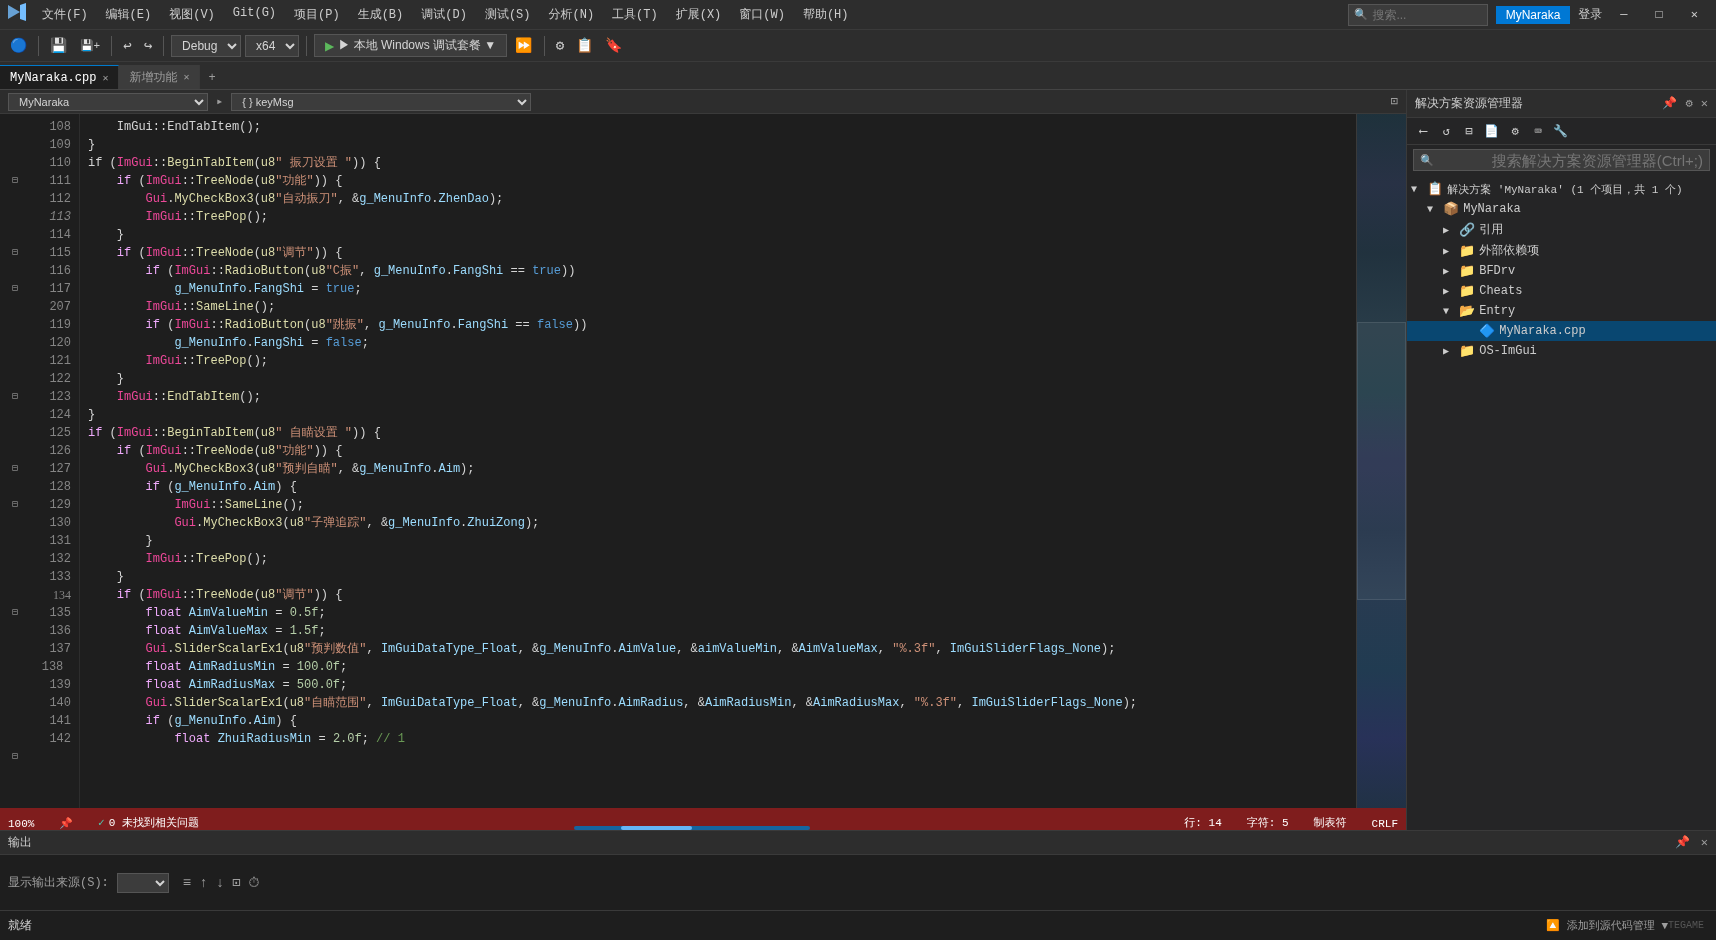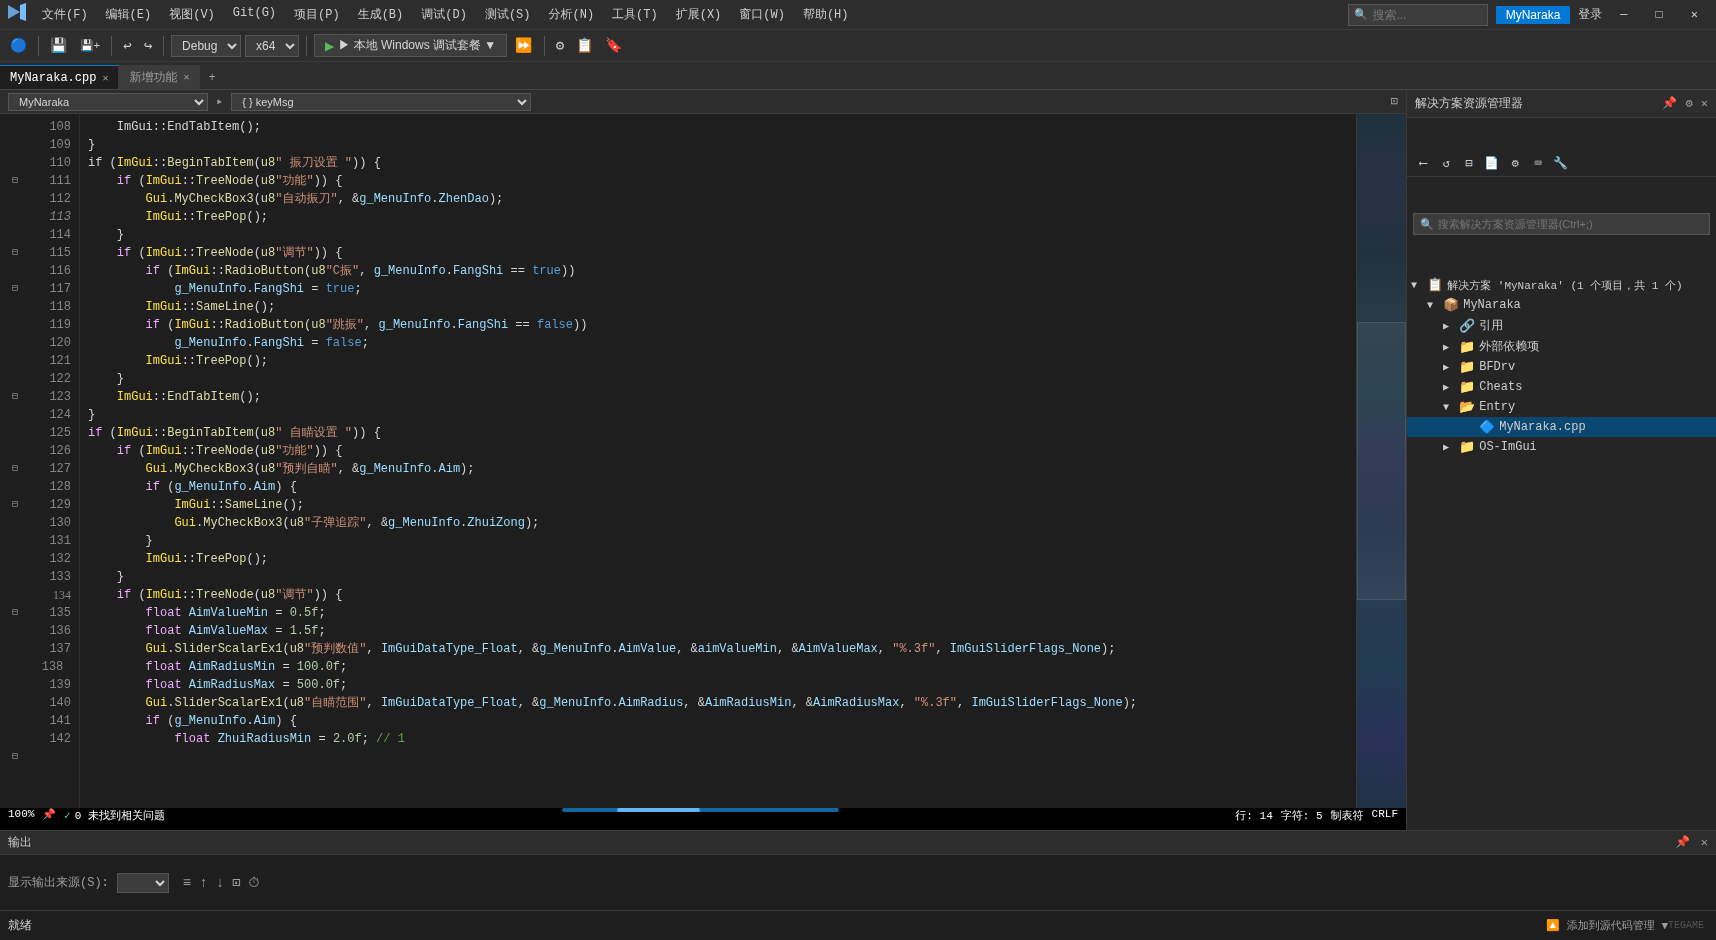--- a/index.html
+++ b/index.html
@@ -193,21 +193,21 @@
       overflow: visible;
     }
 
     
     .kw { color: #f0abfc; font-family: Liberation Mono, monospace; }
     .fn { color: #dcdcaa; }
     .str { color: #ce9178; }
     .num { color: #b5cea8; }
     .cmt { color: #6a9955; }
     .var { color: #9cdcfe; }
-    .cls { color: #fde047; }
+    .cls { color: #ec4899; }
     .op { color: #d4d4d4; }
     .bool { color: #569cd6; }
 
     
     #minimap {
       width: 50px;
       background: #252526;
       flex-shrink: 0;
       border-left: 1px solid #3a3a3a;
       overflow: hidden;
@@ -224,21 +224,20 @@
     }
 
     
     #right-panel {
       width: 310px;
       background: #252526;
       display: flex;
       flex-direction: column;
       flex-shrink: 0;
       border-left: 1px solid #3a3a3a;
-      gap: 32px;
     }
     #solution-explorer-header {
       height: 28px;
       background: #2d2d2d;
       display: flex;
       align-items: center;
       padding: 0 8px;
       font-size: 12px;
       color: #cccccc;
       border-bottom: 1px solid #3a3a3a;
@@ -503,21 +502,21 @@
             <div style="height:18px; line-height:18px;">108</div>
             <div style="height:18px; line-height:18px;">109</div>
             <div style="height:18px; line-height:18px;">110</div>
             <div style="height:18px; line-height:18px;">111</div>
             <div style="height:18px; line-height:18px;">112</div>
             <div style="height:18px; line-height:18px;font-style:italic;">113</div>
             <div style="height:18px; line-height:18px;">114</div>
             <div style="height:18px; line-height:18px;">115</div>
             <div style="height:18px; line-height:18px;">116</div>
             <div style="height:18px; line-height:18px;">117</div>
-            <div style="height:18px; line-height:18px;">118</div>
+            <div style="height:18px; line-height:18px;">207</div>
             <div style="height:18px; line-height:18px;">119</div>
             <div style="height:18px; line-height:18px;">120</div>
             <div style="height:18px; line-height:18px;">121</div>
             <div style="height:18px; line-height:18px;">122</div>
             <div style="height:18px; line-height:18px;">123</div>
             <div style="height:18px; line-height:18px;">124</div>
             <div style="height:18px; line-height:18px;">125</div>
             <div style="height:18px; line-height:18px;">126</div>
             <div style="height:18px; line-height:18px;">127</div>
             <div style="height:18px; line-height:18px;">128</div>
@@ -538,21 +537,21 @@
           </div>
 
         <div id="code-content"><div style="height:18px; line-height:18px;">    ImGui::EndTabItem();</div><div style="height:18px; line-height:18px;">}</div><div style="height:18px; line-height:18px;">if (<span class="cls">ImGui</span>::<span class="fn">BeginTabItem</span>(<span class="fn">u8</span><span class="str">" 振刀设置 "</span>)) {</div><div style="height:18px; line-height:18px;">    <span class="kw">if</span> (<span class="cls">ImGui</span>::<span class="fn">TreeNode</span>(<span class="fn">u8</span><span class="str">"功能"</span>)) {</div><div style="height:18px; line-height:18px;">        <span class="cls">Gui</span>.<span class="fn">MyCheckBox3</span>(<span class="fn">u8</span><span class="str">"自动振刀"</span>, <span class="op">&amp;</span><span class="var">g_MenuInfo</span>.<span class="var">ZhenDao</span>);</div><div style="height:18px; line-height:18px;">        <span class="cls">ImGui</span>::<span class="fn">TreePop</span>();</div><div style="height:18px; line-height:18px;">    }</div><div style="height:18px; line-height:18px;">    <span class="kw">if</span> (<span class="cls">ImGui</span>::<span class="fn">TreeNode</span>(<span class="fn">u8</span><span class="str">"调节"</span>)) {</div><div style="height:18px; line-height:18px;">        <span class="kw">if</span> (<span class="cls">ImGui</span>::<span class="fn">RadioButton</span>(<span class="fn">u8</span><span class="str">"C振"</span>, <span class="var">g_MenuInfo</span>.<span class="var">FangShi</span> == <span class="bool">true</span>))</div><div style="height:18px; line-height:18px;">            <span class="var">g_MenuInfo</span>.<span class="var">FangShi</span> = <span class="bool">true</span>;</div><div style="height:18px; line-height:18px;">        <span class="cls">ImGui</span>::<span class="fn">SameLine</span>();</div><div style="height:18px; line-height:18px;">        <span class="kw">if</span> (<span class="cls">ImGui</span>::<span class="fn">RadioButton</span>(<span class="fn">u8</span><span class="str">"跳振"</span>, <span class="var">g_MenuInfo</span>.<span class="var">FangShi</span> == <span class="bool">false</span>))</div><div style="height:18px; line-height:18px;">            <span class="var">g_MenuInfo</span>.<span class="var">FangShi</span> = <span class="bool">false</span>;</div><div style="height:18px; line-height:18px;">        <span class="cls">ImGui</span>::<span class="fn">TreePop</span>();</div><div style="height:18px; line-height:18px;">    }</div><div style="height:18px; line-height:18px;">    <span class="cls">ImGui</span>::<span class="fn">EndTabItem</span>();</div><div style="height:18px; line-height:18px;">}</div><div style="height:18px; line-height:18px;"><span class="kw">if</span> (<span class="cls">ImGui</span>::<span class="fn">BeginTabItem</span>(<span class="fn">u8</span><span class="str">" 自瞄设置 "</span>)) {</div><div style="height:18px; line-height:18px;">    <span class="kw">if</span> (<span class="cls">ImGui</span>::<span class="fn">TreeNode</span>(<span class="fn">u8</span><span class="str">"功能"</span>)) {</div><div style="height:18px; line-height:18px;">        <span class="cls">Gui</span>.<span class="fn">MyCheckBox3</span>(<span class="fn">u8</span><span class="str">"预判自瞄"</span>, <span class="op">&amp;</span><span class="var">g_MenuInfo</span>.<span class="var">Aim</span>);</div><div style="height:18px; line-height:18px;">        <span class="kw">if</span> (<span class="var">g_MenuInfo</span>.<span class="var">Aim</span>) {</div><div style="height:18px; line-height:18px;">            <span class="cls">ImGui</span>::<span class="fn">SameLine</span>();</div><div style="height:18px; line-height:18px;">            <span class="cls">Gui</span>.<span class="fn">MyCheckBox3</span>(<span class="fn">u8</span><span class="str">"子弹追踪"</span>, <span class="op">&amp;</span><span class="var">g_MenuInfo</span>.<span class="var">ZhuiZong</span>);</div><div style="height:18px; line-height:18px;">        }</div><div style="height:18px; line-height:18px;">        <span class="cls">ImGui</span>::<span class="fn">TreePop</span>();</div><div style="height:18px; line-height:18px;">    }</div><div style="height:18px; line-height:18px;">    <span class="kw">if</span> (<span class="cls">ImGui</span>::<span class="fn">TreeNode</span>(<span class="fn">u8</span><span class="str">"调节"</span>)) {</div><div style="height:18px; line-height:18px;">        <span class="kw">float</span> <span class="var">AimValueMin</span> = <span class="num">0.5f</span>;</div><div style="height:18px; line-height:18px;">        <span class="kw">float</span> <span class="var">AimValueMax</span> = <span class="num">1.5f</span>;</div><div style="height:18px; line-height:18px;">        <span class="cls">Gui</span>.<span class="fn">SliderScalarEx1</span>(<span class="fn">u8</span><span class="str">"预判数值"</span>, <span class="var">ImGuiDataType_Float</span>, <span class="op">&amp;</span><span class="var">g_MenuInfo</span>.<span class="var">AimValue</span>, <span class="op">&amp;</span><span class="var">aimValueMin</span>, <span class="op">&amp;</span><span class="var">AimValueMax</span>, <span class="str">"%.3f"</span>, <span class="var">ImGuiSliderFlags_None</span>);</div><div style="height:18px; line-height:18px;">        <span class="kw">float</span> <span class="var">AimRadiusMin</span> = <span class="num">100.0f</span>;</div><div style="height:18px; line-height:18px;">        <span class="kw">float</span> <span class="var">AimRadiusMax</span> = <span class="num">500.0f</span>;</div><div style="height:18px; line-height:18px;">        <span class="cls">Gui</span>.<span class="fn">SliderScalarEx1</span>(<span class="fn">u8</span><span class="str">"自瞄范围"</span>, <span class="var">ImGuiDataType_Float</span>, <span class="op">&amp;</span><span class="var">g_MenuInfo</span>.<span class="var">AimRadius</span>, <span class="op">&amp;</span><span class="var">AimRadiusMin</span>, <span class="op">&amp;</span><span class="var">AimRadiusMax</span>, <span class="str">"%.3f"</span>, <span class="var">ImGuiSliderFlags_None</span>);</div><div style="height:18px; line-height:18px;">        <span class="kw">if</span> (<span class="var">g_MenuInfo</span>.<span class="var">Aim</span>) {</div><div style="height:18px; line-height:18px;">            <span class="kw">float</span> <span class="var">ZhuiRadiusMin</span> = <span class="num">2.0f</span>; <span class="cmt">// 1</span></div></div>
 
         <div id="minimap">
           <div id="minimap-content"></div>
           <div style="position:absolute; top:30%; left:0; right:0; height:40%; background:rgba(255,255,255,0.05); border:1px solid rgba(255,255,255,0.1);"></div>
         </div>
       </div>
 
-      <div style="height:22px; background:#000000; display:flex; align-items:flex-start; padding:0 8px; font-size:11px; color:white; gap:8px; flex-shrink:0;">
+      <div style="height:22px; background:#7f1d1d; display:flex; align-items:flex-end; padding:0 8px; font-size:11px; color:white; gap:25px; flex-shrink:0;">
         <span style="color:white;">100%</span>
         <span style="cursor:pointer;">📌</span>
         <span style="cursor:pointer; display:flex; align-items:center; gap:4px;">
           <span style="color:#4ec9b0;">✓</span>
           <span>0 未找到相关问题</span>
         </span>
         <span style="flex:1;"></span>
         <span style="flex:1; display:flex; align-items:center; justify-content:center;">
           <div style="height:4px; background:#1565a0; border-radius:2px; width:80%; position:relative;">
             <div style="position:absolute; left:20%; width:30%; height:4px; background:#64b5f6; border-radius:2px;"></div>
@@ -580,21 +579,21 @@
         <span class="se-btn">↺</span>
         <span class="se-btn">⊟</span>
         <span class="se-btn">📄</span>
         <span class="se-btn">⚙</span>
         <span class="se-btn">⌨</span>
         <span class="se-btn">🔧</span>
       </div>
 
       <div class="se-search">
         <span style="color:#9d9d9d; font-size:11px; margin-right:4px;">🔍</span>
-        <input type="text" style="background: transparent; border: none; outline: none; color: rgb(212, 212, 212); font-size: 11px; width: 100%;" placeholder="搜索解决方案资源管理器(Ctrl+;)">
+        <input type="text" style="background: transparent; border: none; outline: none; color: rgb(212, 212, 212); font-size: 15px; width: 100%; text-align: right;" placeholder="搜索解决方案资源管理器(Ctrl+;)">
       </div>
 
       <div id="solution-tree">
 
         <div class="tree-item">
           <span class="tree-arrow">▼</span>
           <span class="tree-icon solution-icon">📋</span>
           <span style="font-size:11px;">解决方案 'MyNaraka' (1 个项目，共 1 个)</span>
         </div>
 

